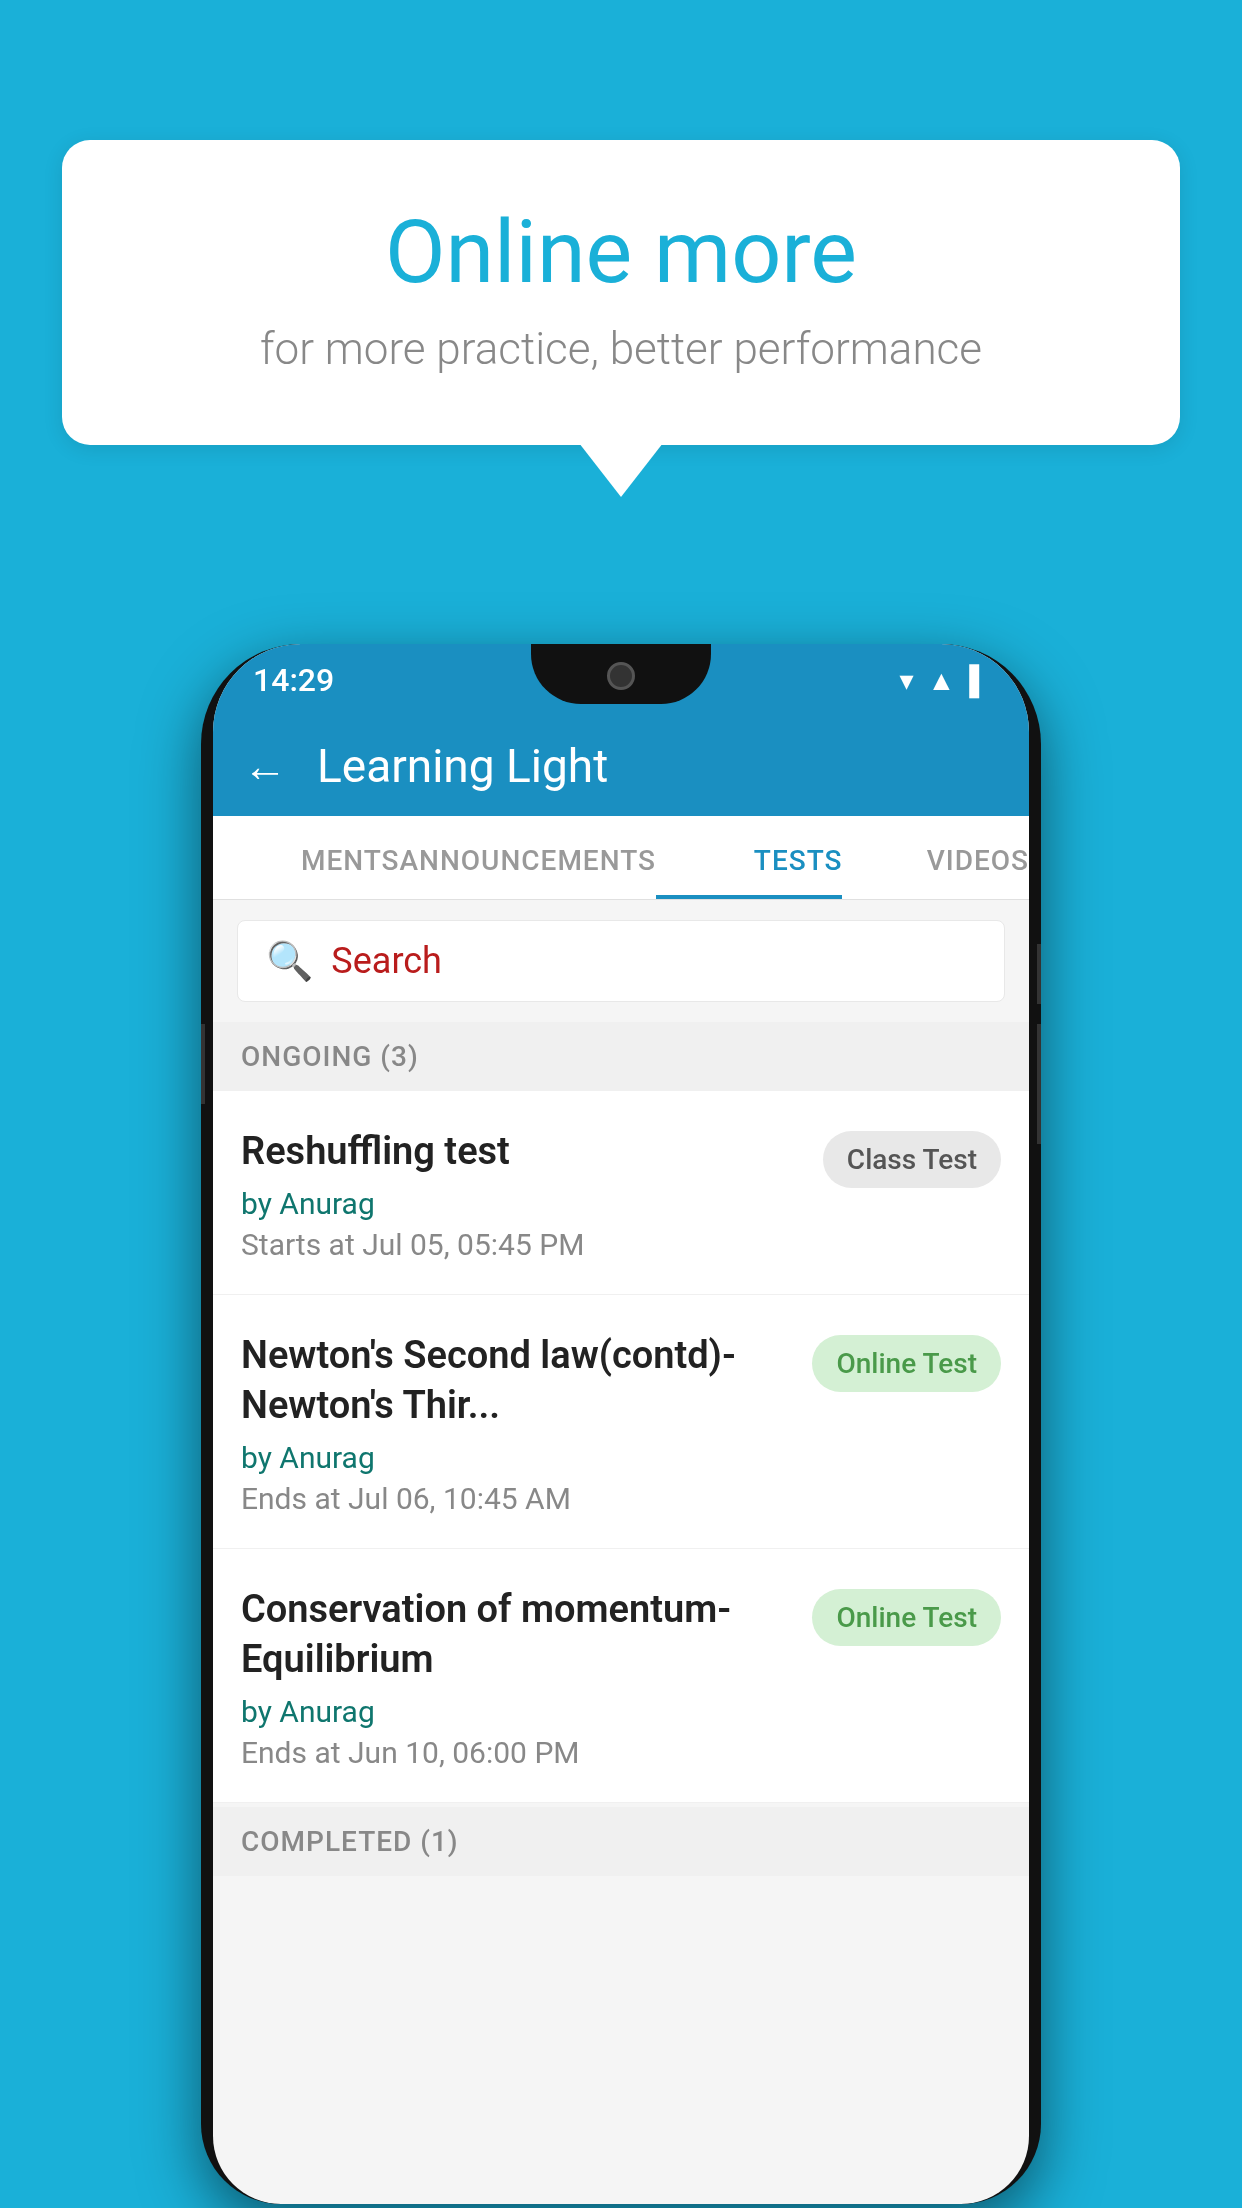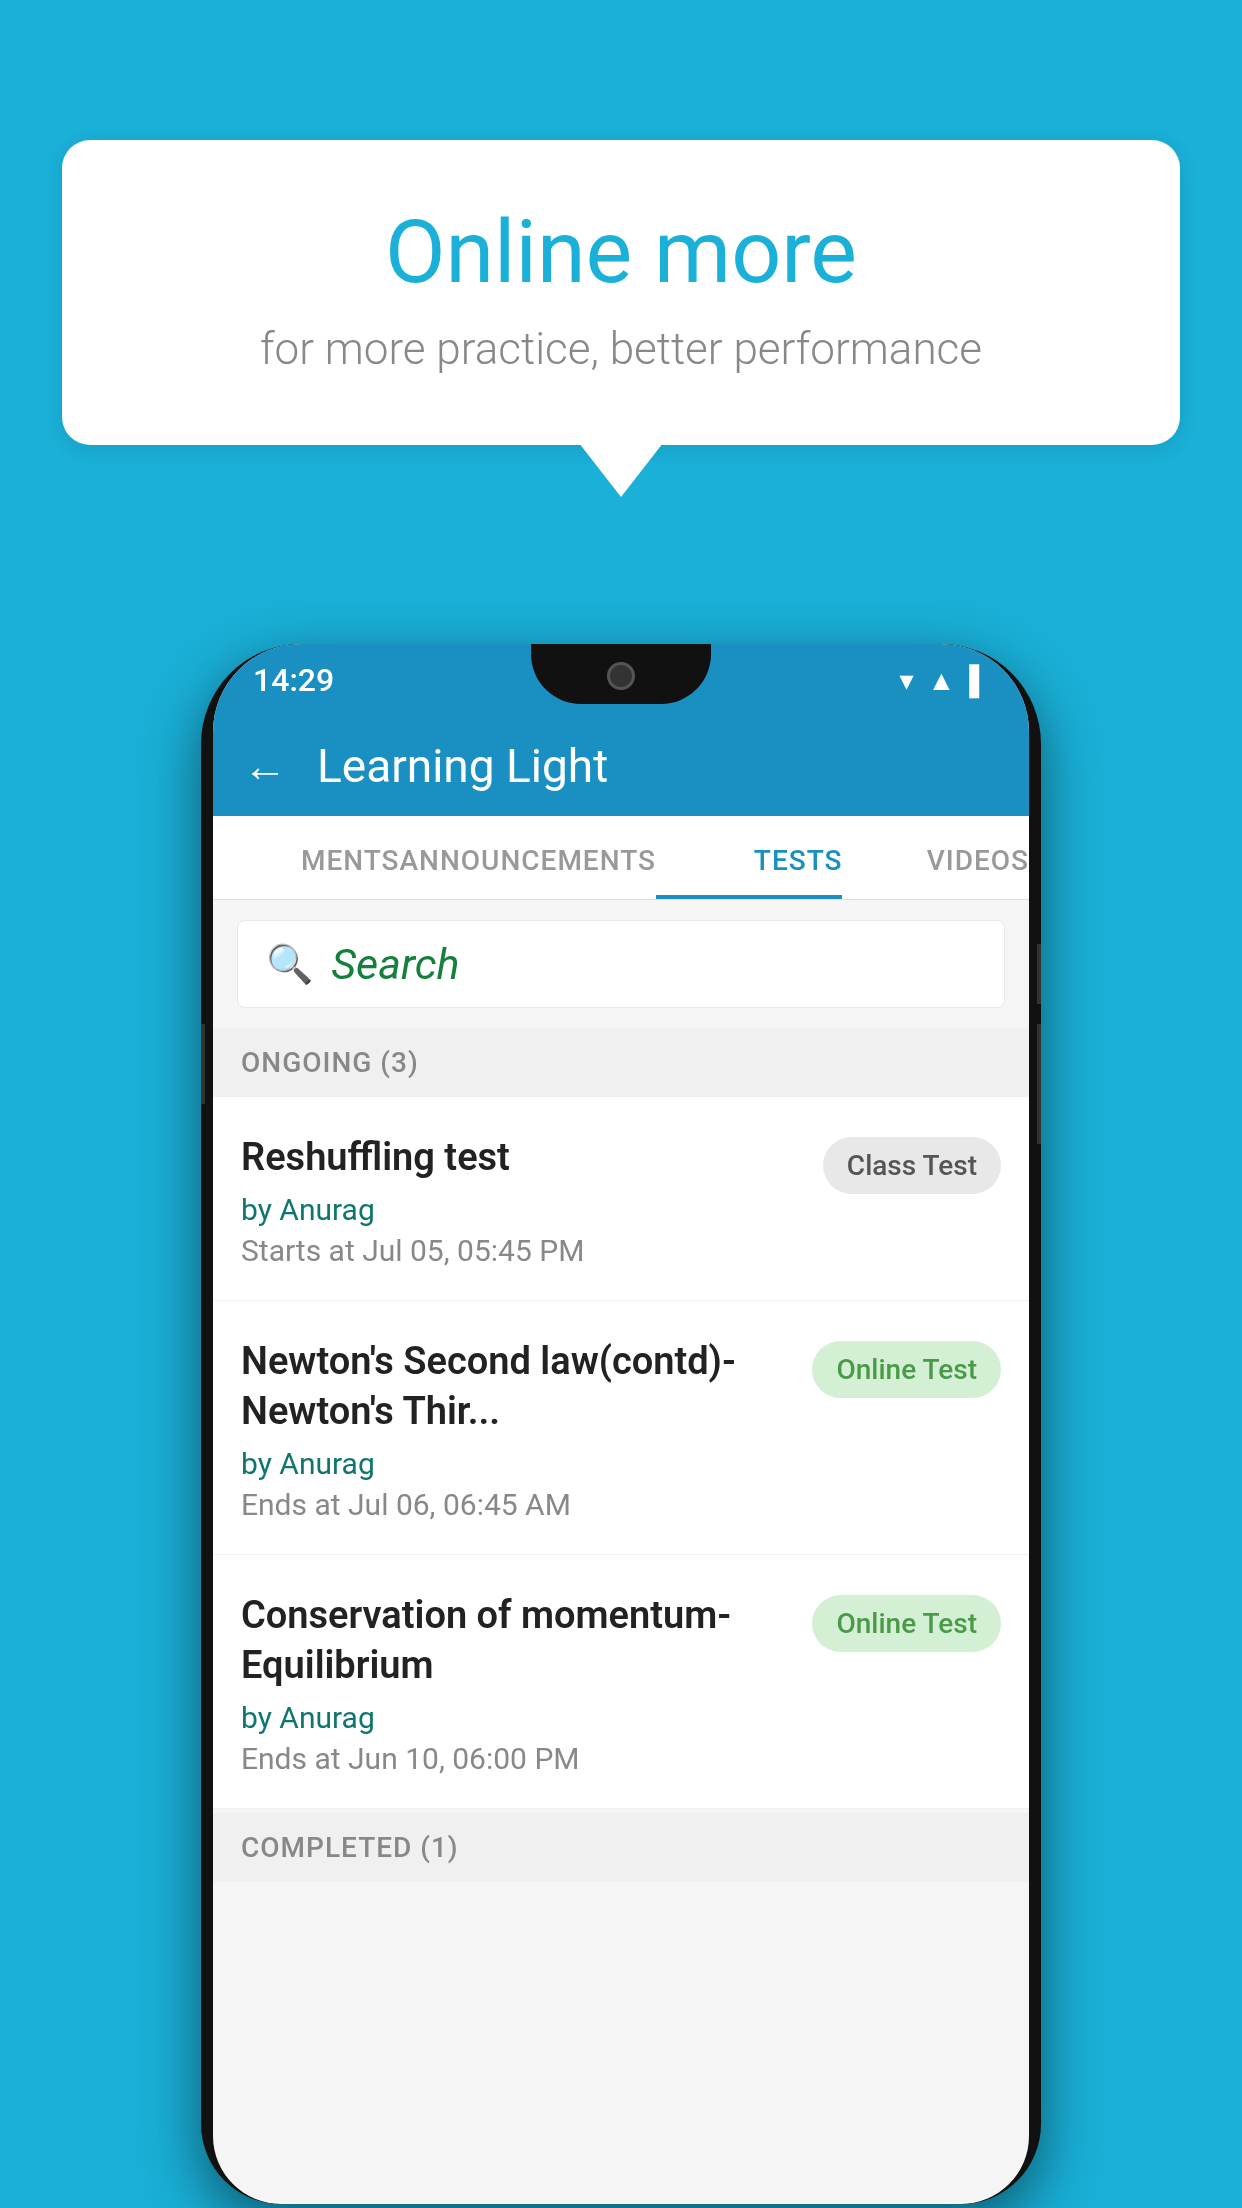--- a/index.html
+++ b/index.html
@@ -207,23 +207,22 @@
       gap: 18px;
       border: 1px solid #e8e8e8;
     }
 
     .search-icon {
       color: #aaa;
       font-size: 38px;
     }
 
     .search-placeholder {
-      color: #15803d;
-      font-size: 43px;
-      font-style: italic;
+      color: #b91c1c;
+      font-size: 36px;
     }
 
     
     .section-header {
       background: #f0f0f0;
       padding: 18px 28px;
       font-size: 28px;
       color: #888;
       font-weight: 500;
       letter-spacing: 1px;
@@ -399,21 +398,21 @@
           </div>
         </div>
         <div class="test-badge badge-class">Class Test</div>
       </div>
 
       <div class="test-item">
         <div class="test-info">
           <div class="test-title">Newton's Second law(contd)-Newton's Thir...</div>
           <div class="test-author">by Anurag</div>
           <div class="test-time">
-            <span>Ends at</span>&nbsp;<span>Jul 06, 06:45 AM</span>
+            <span>Ends at</span>&nbsp;<span>Jul 06, 10:45 AM</span>
           </div>
         </div>
         <div class="test-badge badge-online">Online Test</div>
       </div>
 
       <div class="test-item">
         <div class="test-info">
           <div class="test-title">Conservation of momentum-Equilibrium</div>
           <div class="test-author">by Anurag</div>
           <div class="test-time">

